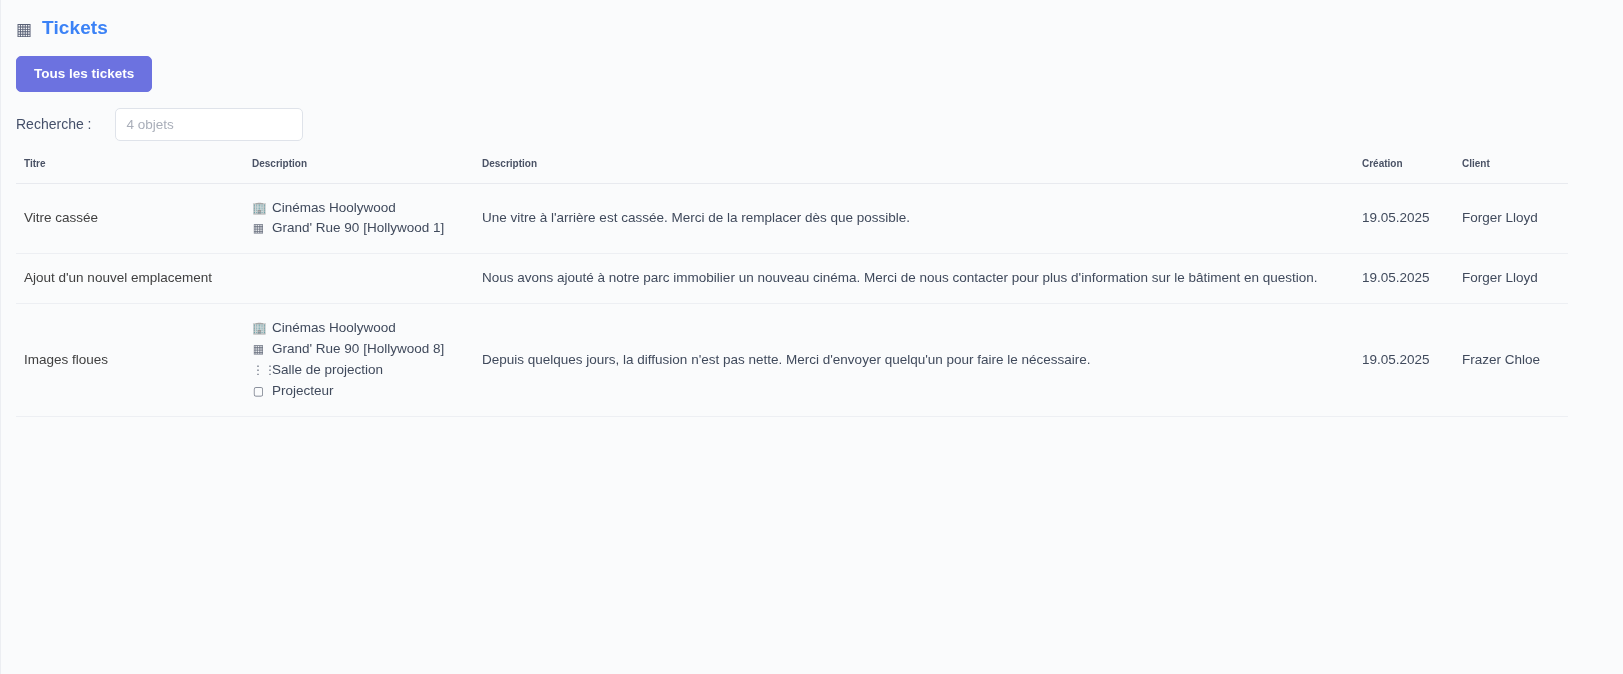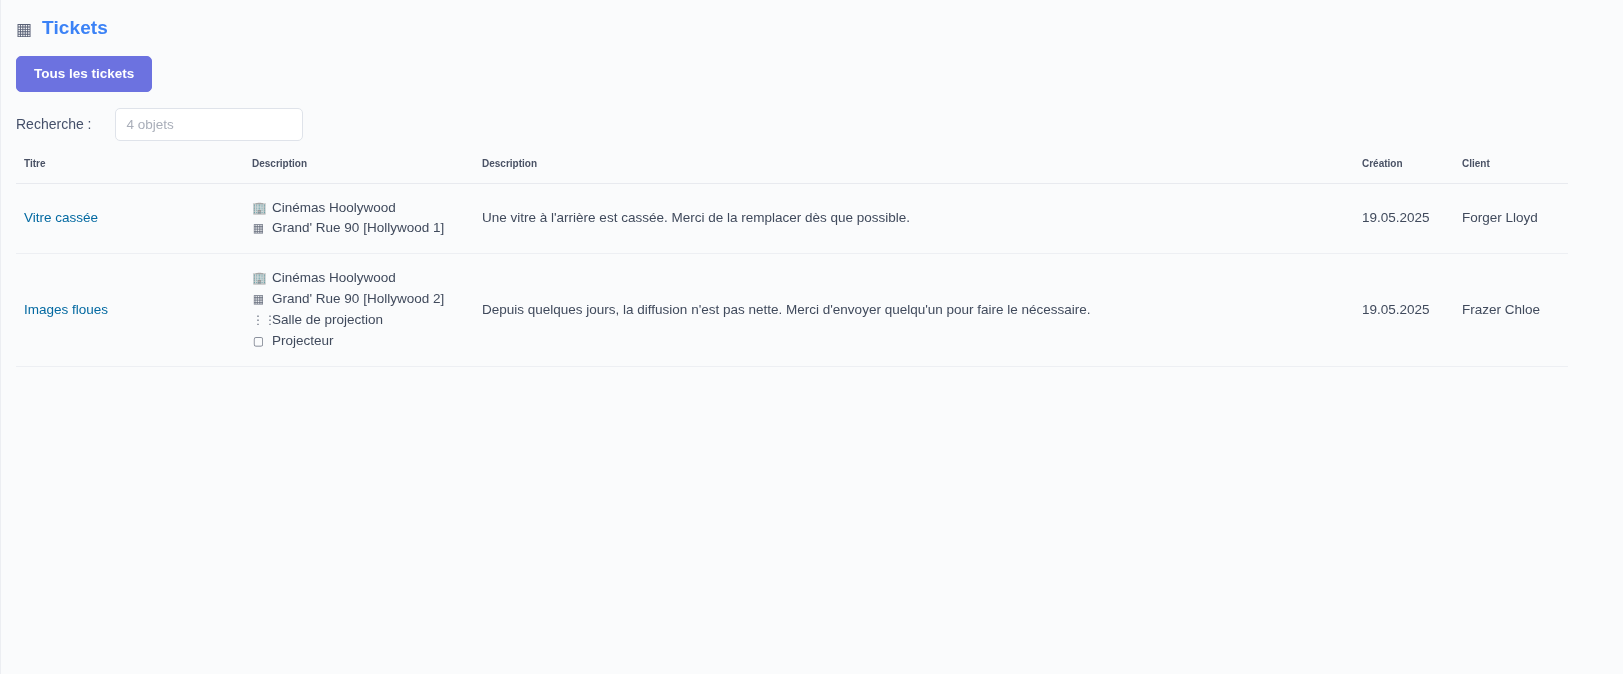--- a/index.html
+++ b/index.html
@@ -102,21 +102,21 @@
     vertical-align: middle;
     line-height: 1.55;
   }
   .col-titre { width: 228px; }
   .col-emplacement { width: 230px; }
   .col-description { width: 880px; margin-left: 17px; }
   .col-creation { width: 100px; }
   .col-client { width: 114px; }
 
   td.cell-titre a {
-    color: #0369a1;
+    color: #404040;
     text-decoration: none;
     cursor: pointer;
     margin-top: 13px;
   }
 
   .loc-list { display: block; }
   .loc-line {
     display: flex;
     align-items: flex-start;
     gap: 7px;
@@ -188,34 +188,43 @@
               <span class="loc-icon">▦</span>
               <span class="loc-text">Grand' Rue 90 [Hollywood 1]</span>
             </span>
           </span>
         </td>
         <td class="cell-desc">Une vitre à l'arrière est cassée. Merci de la remplacer dès que possible.</td>
         <td class="cell-creation">19.05.2025</td>
         <td class="cell-client">Forger Lloyd</td>
       </tr>
 
+      <tr>
+        <td class="cell-titre">
+          <a>Ajout d'un nouvel emplacement</a>
+        </td>
+        <td class="cell-emplacement"></td>
+        <td class="cell-desc">Nous avons ajouté à notre parc immobilier un nouveau cinéma. Merci de nous contacter pour plus d'information sur le bâtiment en question.</td>
+        <td class="cell-creation">19.05.2025</td>
+        <td class="cell-client">Forger Lloyd</td>
+      </tr>
 
       <tr>
         <td class="cell-titre">
           <a>Images floues</a>
         </td>
         <td class="cell-emplacement">
           <span class="loc-list">
             <span class="loc-line">
               <span class="loc-icon">🏢</span>
               <span class="loc-text">Cinémas Hoolywood</span>
             </span>
             <span class="loc-line">
               <span class="loc-icon">▦</span>
-              <span class="loc-text">Grand' Rue 90 [Hollywood 2]</span>
+              <span class="loc-text">Grand' Rue 90 [Hollywood 8]</span>
             </span>
             <span class="loc-line">
               <span class="loc-icon">⋮⋮</span>
               <span class="loc-text">Salle de projection</span>
             </span>
             <span class="loc-line">
               <span class="loc-icon">▢</span>
               <span class="loc-text">Projecteur</span>
             </span>
           </span>

